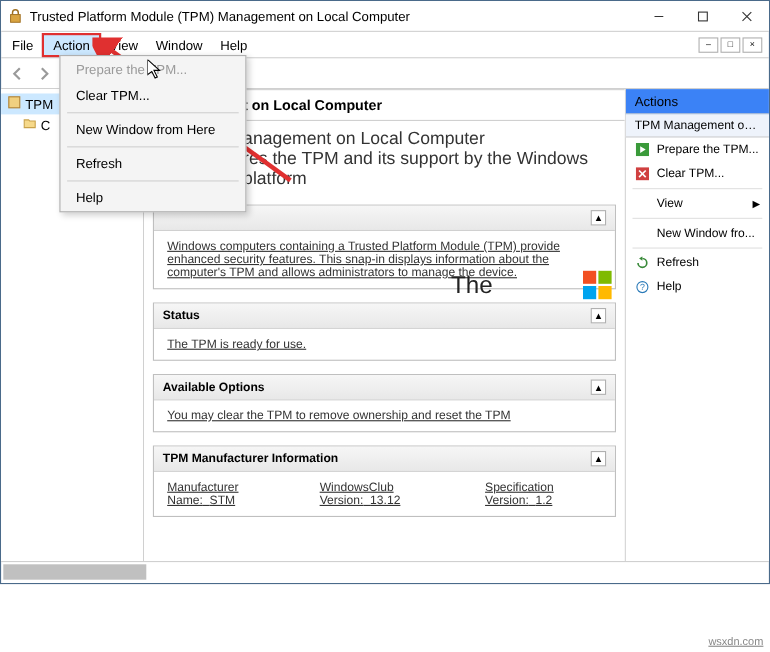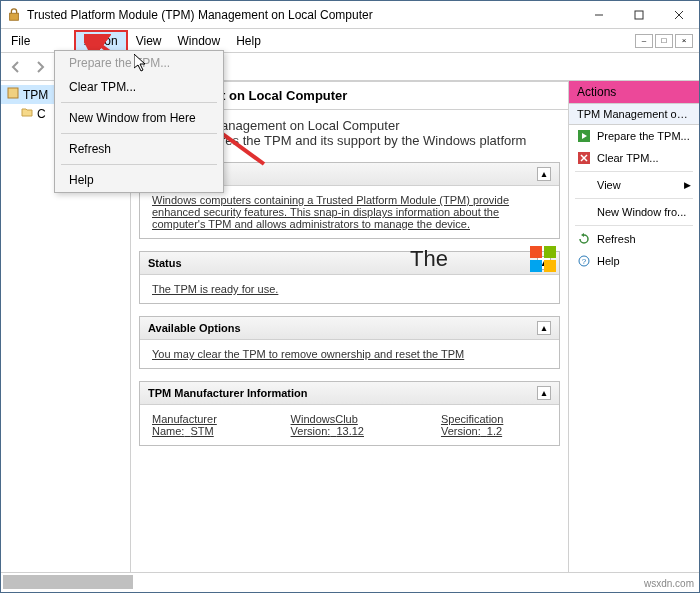--- a/index.html
+++ b/index.html
@@ -1,55 +1,55 @@
 <!DOCTYPE html>
 <html><head>
 <meta charset="utf-8">
 <style>
 * { box-sizing: border-box; margin: 0; padding: 0; font-family: "Segoe UI", Tahoma, sans-serif; }
 body { width: 700px; height: 593px; background: #fff; overflow: hidden; position: relative; }
 
-.window { width: 700px; height: 593px; border: 1px solid #4a6a8a; display: flex; flex-direction: column; background: #fff; }
+.window { width: 700px; height: 531px; border: 1px solid #4a6a8a; display: flex; flex-direction: column; background: #fff; }
 
 
 .titlebar { height: 28px; background: #fff; display: flex; align-items: center; padding: 0 0 0 6px; border-bottom: 1px solid #d0d0d0; }
 .titlebar .icon { width: 14px; height: 14px; margin-right: 6px; }
 .titlebar .title { font-size: 12px; color: #000; flex: 1; }
 .titlebar .ctrls { display: flex; }
 .titlebar .ctrl { width: 40px; height: 26px; display: flex; align-items: center; justify-content: center; }
 .titlebar .ctrl svg { width: 10px; height: 10px; }
 
 
 .menubar { height: 24px; display: flex; align-items: center; padding: 0 2px; border-bottom: 1px solid #d0d0d0; font-size: 12px; position: relative; }
 .menubar .item { padding: 2px 8px; cursor: default; }
-.menubar .item.hl { border: 2px solid #e03030; background: #cce8ff; margin-left: 36px; }
+.menubar .item.hl { border: 2px solid #e03030; background: #cce8ff; }
 .menubar .sysbtns { margin-left: auto; display: flex; gap: 2px; padding-right: 4px; }
 .sysbtns .sb { width: 18px; height: 14px; border: 1px solid #b0b0b0; font-size: 8px; display:flex; align-items:center; justify-content:center; }
 
 
 .toolbar { height: 28px; display: flex; align-items: center; padding: 0 4px; gap: 2px; border-bottom: 1px solid #d0d0d0; }
 .toolbar .tb { width: 22px; height: 22px; display: flex; align-items: center; justify-content: center; color: #888; }
 .toolbar .sep { width: 1px; height: 18px; background: #d0d0d0; margin: 0 4px; }
 
 
 .main { flex: 1; display: flex; min-height: 0; }
 .tree { width: 130px; border-right: 1px solid #d0d0d0; background: #fff; font-size: 12px; padding-top: 4px; }
 .tree .node { display: flex; align-items: center; gap: 4px; padding: 2px 6px; }
 .tree .node.sel { background: #cce8ff; }
 
 .center { flex: 1; background: #fff; overflow: hidden; display: flex; flex-direction: column; border-right: 1px solid #d0d0d0; }
 .center .hdr { background: #fff; color:#000; font-weight:bold; font-size: 13px; padding: 6px 10px; border-top:1px solid #d0d0d0; border-bottom:1px solid #d0d0d0; }
-.center .body { padding: 8px 10px; font-size: 13px; color: #333; }
+.center .body { padding: 8px 10px; font-size: 16px; color: #333; }
 .panel { border: 1px solid #bfbfbf; margin: 6px 8px; }
 .panel .ph { background: linear-gradient(#f6f6f6,#e8e8e8); padding: 4px 8px; font-size: 11px; font-weight: bold; border-bottom: 1px solid #d0d0d0; display:flex; align-items:center; justify-content:space-between; }
 .panel .pb { padding: 8px 12px; font-size: 11px; color: #333; text-decoration: underline; }
 .caret { width: 14px; height: 14px; border: 1px solid #b0b0b0; display:flex; align-items:center; justify-content:center; font-size:9px; background:#fff; }
 
 .actions { width: 130px; background: #fff; font-size: 12px; display: flex; flex-direction: column; }
-.actions .ah { padding: 4px 8px; font-weight: normal; border-bottom: 1px solid #d0d0d0; background:#ec4899; }
+.actions .ah { padding: 4px 8px; font-weight: normal; border-bottom: 1px solid #d0d0d0; background:#3b82f6; }
 .actions .sub { background: #eef3fb; padding: 4px 8px; font-size: 11px; border-bottom: 1px solid #d0d0d0; white-space: nowrap; overflow: hidden; text-overflow: ellipsis; }
 .actions .ai { display: flex; align-items: center; gap: 6px; padding: 4px 8px; font-size: 11px; white-space: nowrap; overflow:hidden; text-overflow:ellipsis; }
 .actions .ai .ic { width: 14px; height: 14px; display:flex; align-items:center; justify-content:center; }
 .actions .line { height:1px; background:#e0e0e0; margin:2px 6px; }
 
 
 .dropdown { position: absolute; top: 50px; left: 54px; width: 170px; background: #f4f4f4; border: 1px solid #b0b0b0; box-shadow: 2px 2px 6px rgba(0,0,0,0.2); z-index: 20; font-size: 12px; }
 .dropdown .di { padding: 5px 14px; cursor: default; }
 .dropdown .di.disabled { color: #9a9a9a; }
 .dropdown .dsep { height: 1px; background: #d0d0d0; margin: 3px 6px; }
@@ -63,21 +63,21 @@
 
 .status { height: 20px; border-top: 1px solid #d0d0d0; display:flex; }
 .status .sbox { width: 130px; height: 14px; background: #c0c0c0; margin: 2px; }
 
 
 .wm { position: absolute; left: 410px; top: 248px; z-index: 40; pointer-events:none; }
 .wm .t1 { font-size: 22px; color: #222; line-height: 1; }
 .wm .t2 { font-size: 22px; color: #222; line-height: 1; letter-spacing:-0.5px; }
 .wm .logo { position: absolute; left: 120px; top: -2px; }
 
-.credit { position: absolute; right: 6px; bottom: 4px; font-size: 10px; color: #888; z-index: 50; }
+.credit { position: absolute; right: 6px; bottom: 4px; font-size: 10px; color: #888; z-index: 50; text-decoration: underline; }
 
 .mrow { display:flex; gap:30px; }
 </style>
 </head>
 <body>
 
 <div class="window">
 
   <div class="titlebar">
     <span class="icon">

